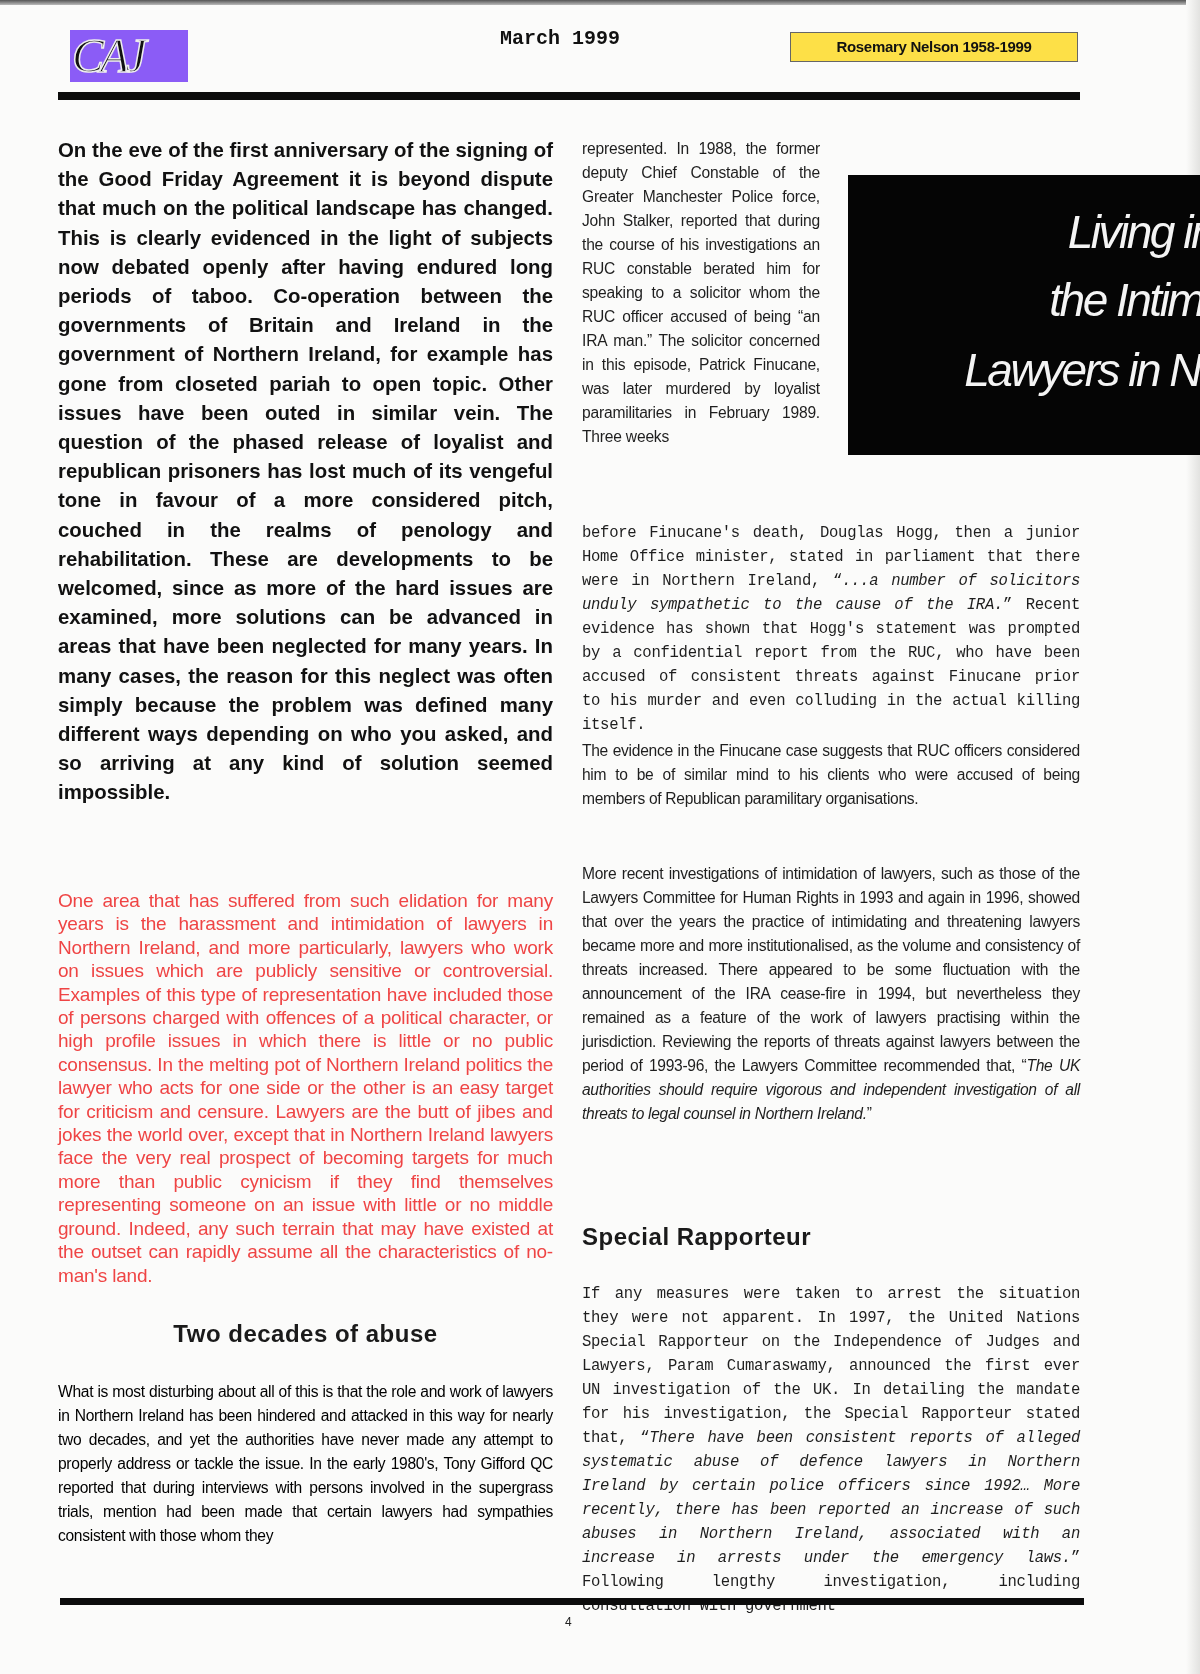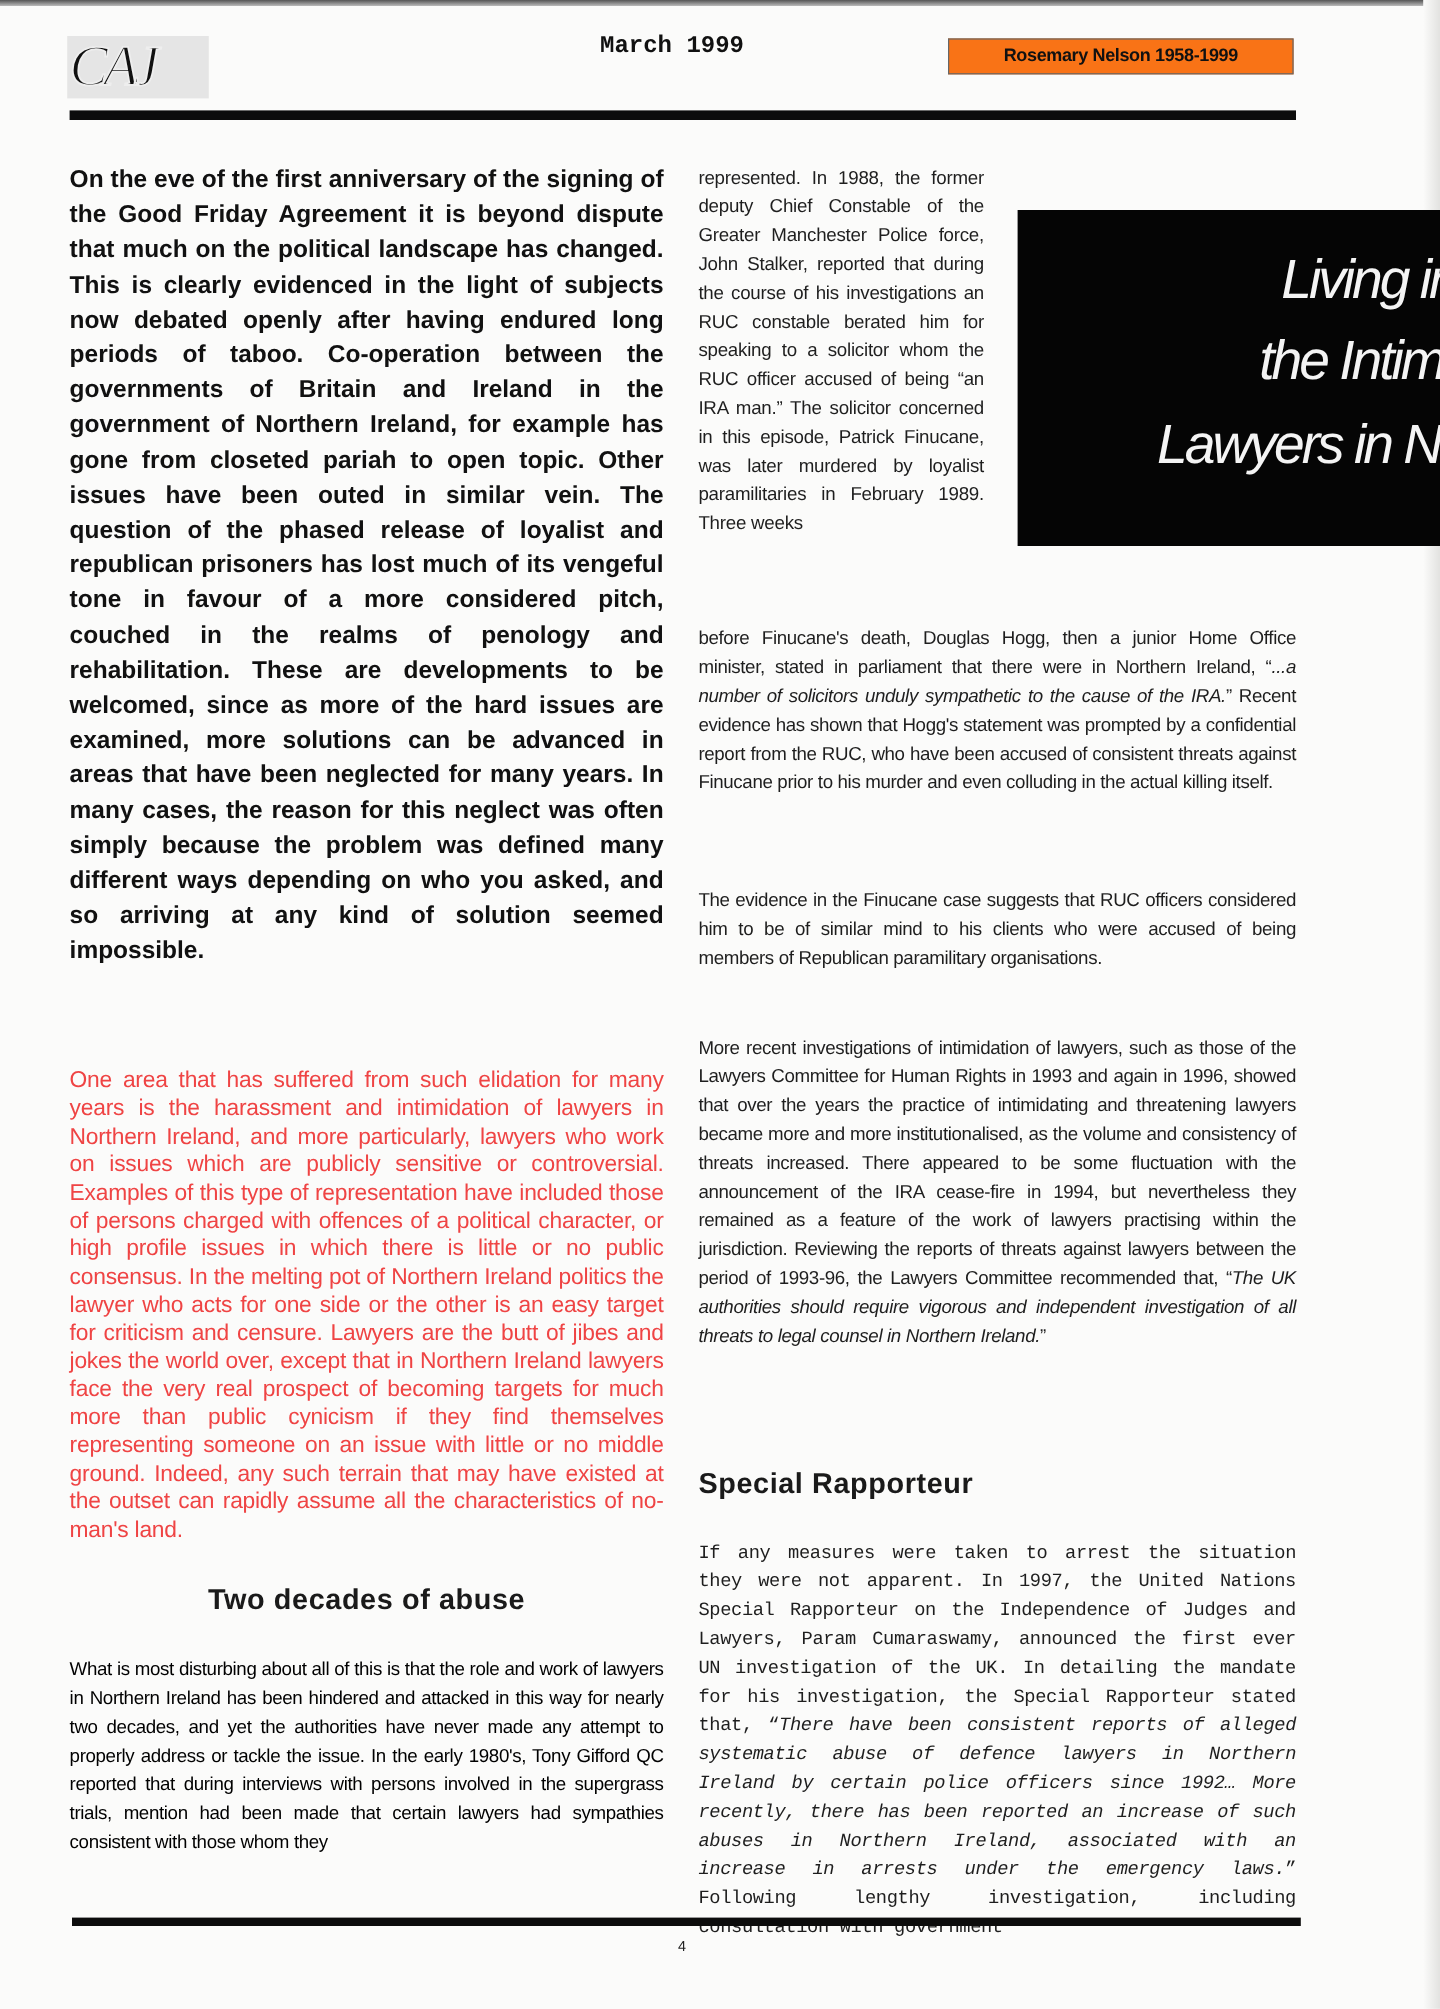--- a/index.html
+++ b/index.html
@@ -5,36 +5,36 @@
   html, body { margin: 0; padding: 0; }
   body {
     width: 1200px; height: 1674px; position: relative; overflow: hidden;
     background: #fbfbfa; color: #1a1a1a;
     font-family: "Liberation Sans", sans-serif;
   }
   .topshade { position: absolute; left: 0; top: 0; width: 1200px; height: 5px; background: linear-gradient(#555, #bbb); }
   .rightshade { position: absolute; right: 0; top: 0; width: 14px; height: 1674px; background: linear-gradient(90deg, #fbfbfa, #e2e2e0); }
 
   .logo {
-    position: absolute; left: 56px; top: 30px; width: 118px; height: 52px;
-    background: #e5e5e5; color: #fff; overflow: hidden;
+    position: absolute; left: 70px; top: 30px; width: 118px; height: 52px;
+    background: #8b5cf6; color: #fff; overflow: hidden;
   }
   .logo span {
     position: absolute; left: 2px; top: 0px; font-family: "Liberation Serif", serif;
     font-style: italic; font-size: 48px; letter-spacing: -4px; line-height: 52px;
     color: #111; -webkit-text-stroke: 1.5px #eee;
   }
 
   .issue-date {
     position: absolute; left: 500px; top: 27px; font-family: Liberation Mono, monospace;
     font-weight: bold; font-size: 20px; color: #111;
   }
   .tag-box {
     position: absolute; left: 790px; top: 32px; width: 288px; height: 30px;
-    background: #f97316; border: 1px solid #666; box-sizing: border-box;
+    background: #fde047; border: 1px solid #666; box-sizing: border-box;
     font-size: 15px; font-weight: bold; color: #111; text-align: center; line-height: 28px;
     letter-spacing: -0.3px;
   }
   .rule-top { position: absolute; left: 58px; top: 92px; width: 1022px; height: 8px; background: #0c0c0c; }
   .rule-bottom { position: absolute; left: 60px; top: 1598px; width: 1024px; height: 7px; background: #0c0c0c; }
   .page-number { position: absolute; left: 565px; top: 1615px; font-size: 12px; color: #222; }
 
   .col { position: absolute; text-align: justify; }
   .col p { margin: 0; }
 
@@ -54,21 +54,21 @@
     left: 58px; top: 1380px; width: 495px;
     font-size: 15.6px; line-height: 24px; color: #000000; letter-spacing: -0.3px;
   }
 
   .body-right-narrow {
     left: 582px; top: 137px; width: 238px;
     font-size: 15.6px; line-height: 24px; color: #1e1e1e; letter-spacing: -0.2px;
   }
   .body-right-1 {
     left: 582px; top: 521px; width: 498px;
-    font-size: 15.6px; line-height: 24px; color: #1e1e1e; letter-spacing: -0.3px;
+    font-size: 15.6px; line-height: 24px; color: #1e1e1e; letter-spacing: -0.3px; font-family: Liberation Mono, monospace;
   }
   .body-right-2 {
     left: 582px; top: 739px; width: 498px;
     font-size: 15.6px; line-height: 24px; color: #1e1e1e; letter-spacing: -0.3px;
   }
   .body-right-3 {
     left: 582px; top: 862px; width: 498px;
     font-size: 15.6px; line-height: 24px; color: #1e1e1e; letter-spacing: -0.3px;
   }
   .subhead.right { left: 582px; width: 498px; top: 1223px; }

